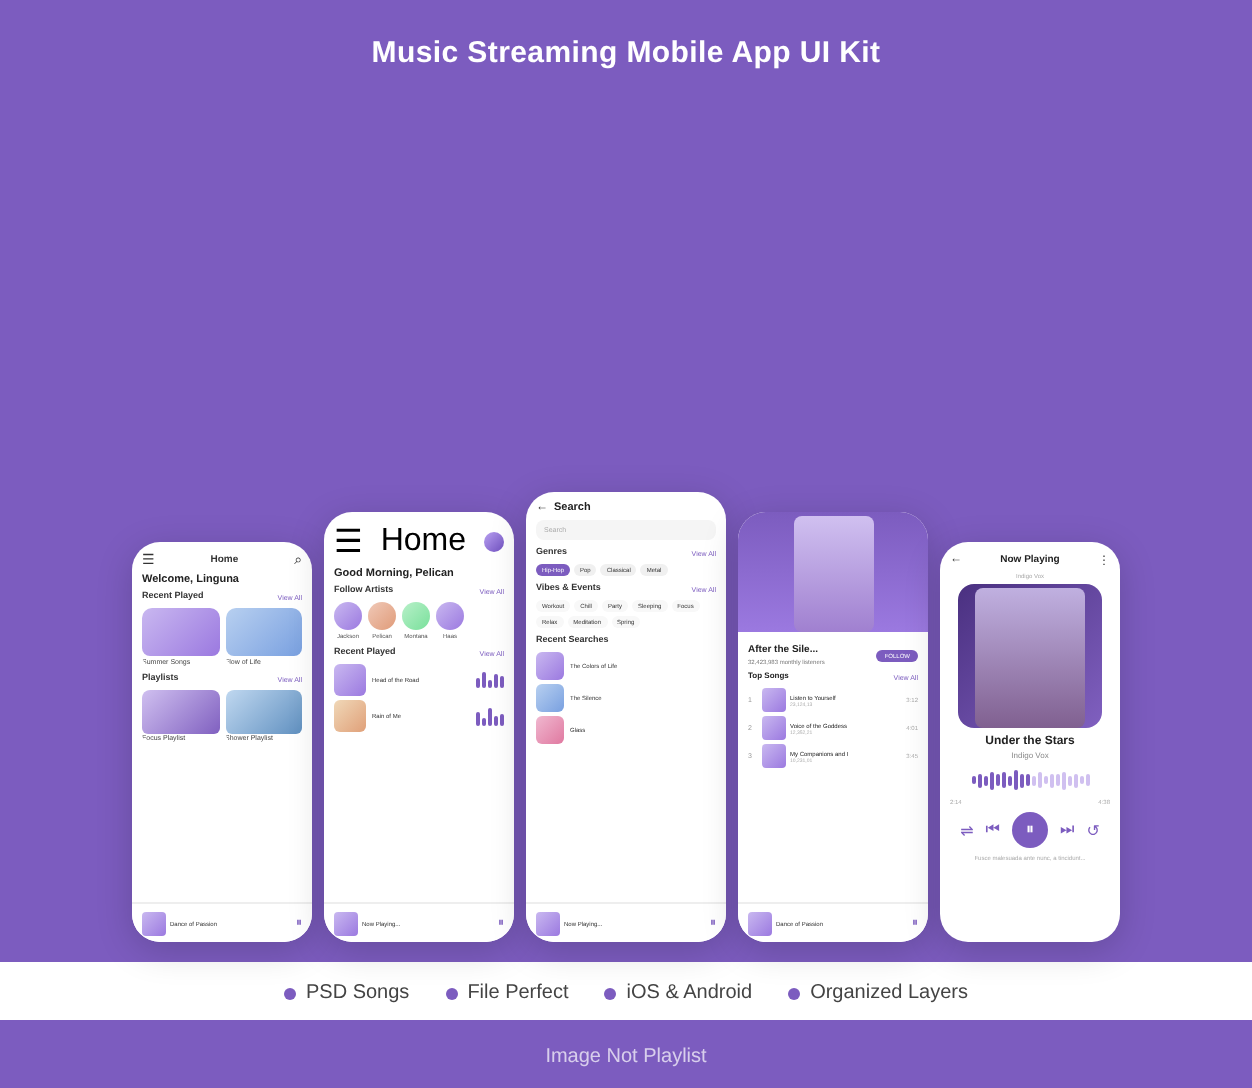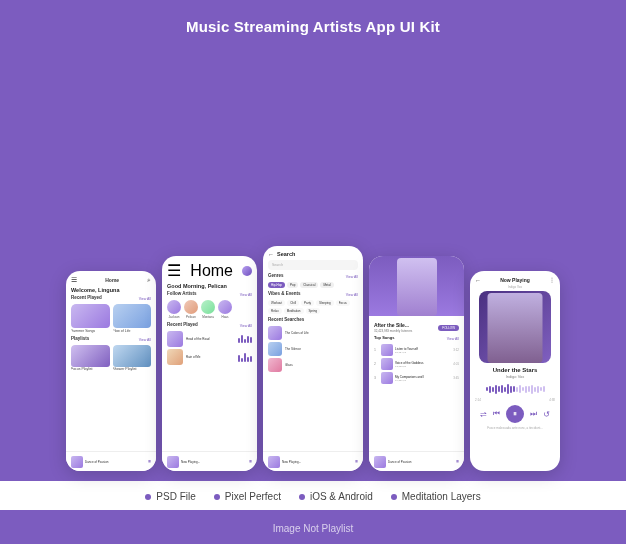--- a/index.html
+++ b/index.html
@@ -336,21 +336,21 @@
       color: rgba(255,255,255,0.7);
     }
 
     .view-all { font-size: 3.5px; color: #7c5cbf; }
     .section-row { display: flex; justify-content: space-between; align-items: center; margin-bottom: 2px; }
   </style>
 </head>
 <body>
 
 <div class="header-section">
-  <h1>Music Streaming Artists App UI Kit</h1>
+  <h1>Music Streaming Mobile App UI Kit</h1>
 </div>
 
 <div class="phones-section">
 
   <div class="phone phone-sm">
     <div class="phone-screen">
       <div class="s1-topbar">
         <span class="menu-icon">☰</span>
         <span class="home-label">Home</span>
         <span class="search-icon">⌕</span>
@@ -621,31 +621,31 @@
       </div>
       <div class="s5-lyrics">Fusce malesuada ante nunc, a tincidunt...</div>
     </div>
   </div>
 
 </div>
 
 <div class="features-bar">
   <div class="feature-item">
     <div class="feature-dot" style="background:#7c5cbf;"></div>
-    <span class="feature-label">PSD File</span>
+    <span class="feature-label">PSD Songs</span>
   </div>
   <div class="feature-item">
     <div class="feature-dot" style="background:#7c5cbf;"></div>
-    <span class="feature-label">Pixel Perfect</span>
+    <span class="feature-label">File Perfect</span>
   </div>
   <div class="feature-item">
     <div class="feature-dot" style="background:#7c5cbf;"></div>
     <span class="feature-label">iOS &amp; Android</span>
   </div>
   <div class="feature-item">
     <div class="feature-dot" style="background:#7c5cbf;"></div>
-    <span class="feature-label">Meditation Layers</span>
+    <span class="feature-label">Organized Layers</span>
   </div>
 </div>
 
 <div class="footer-bar">
   <span class="footer-text">Image Not Playlist</span>
 </div>
 
 </body></html>

